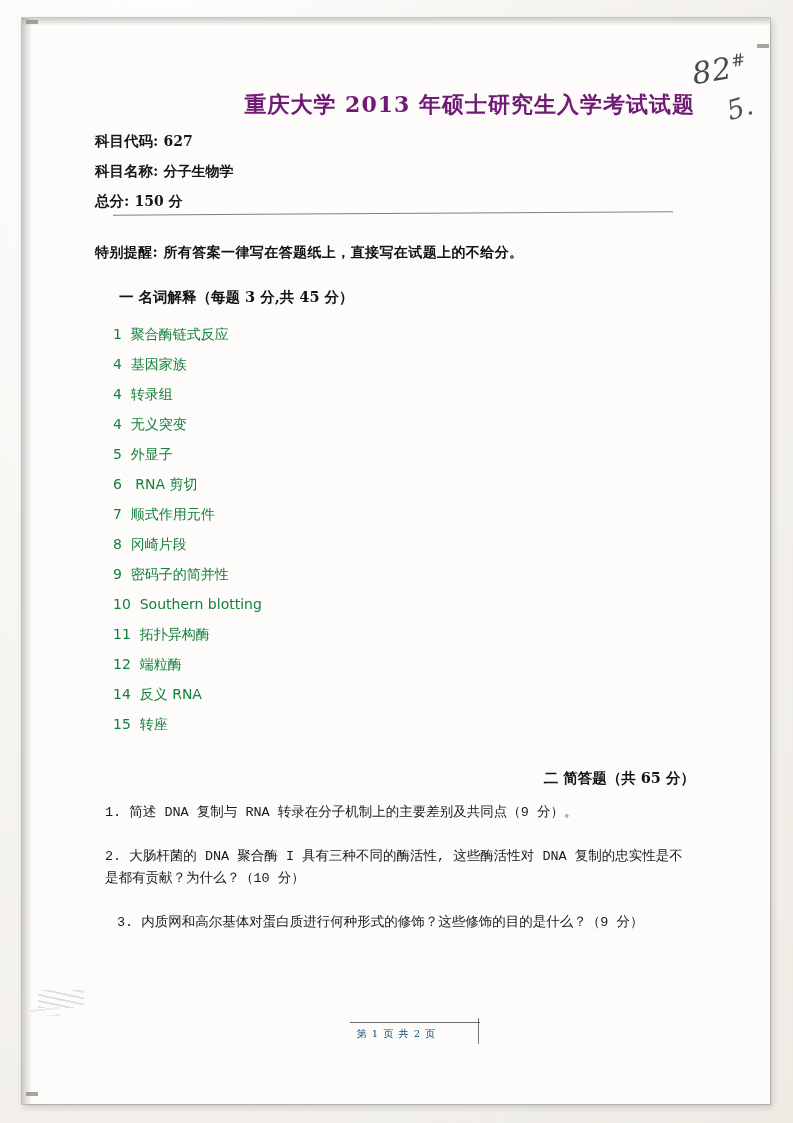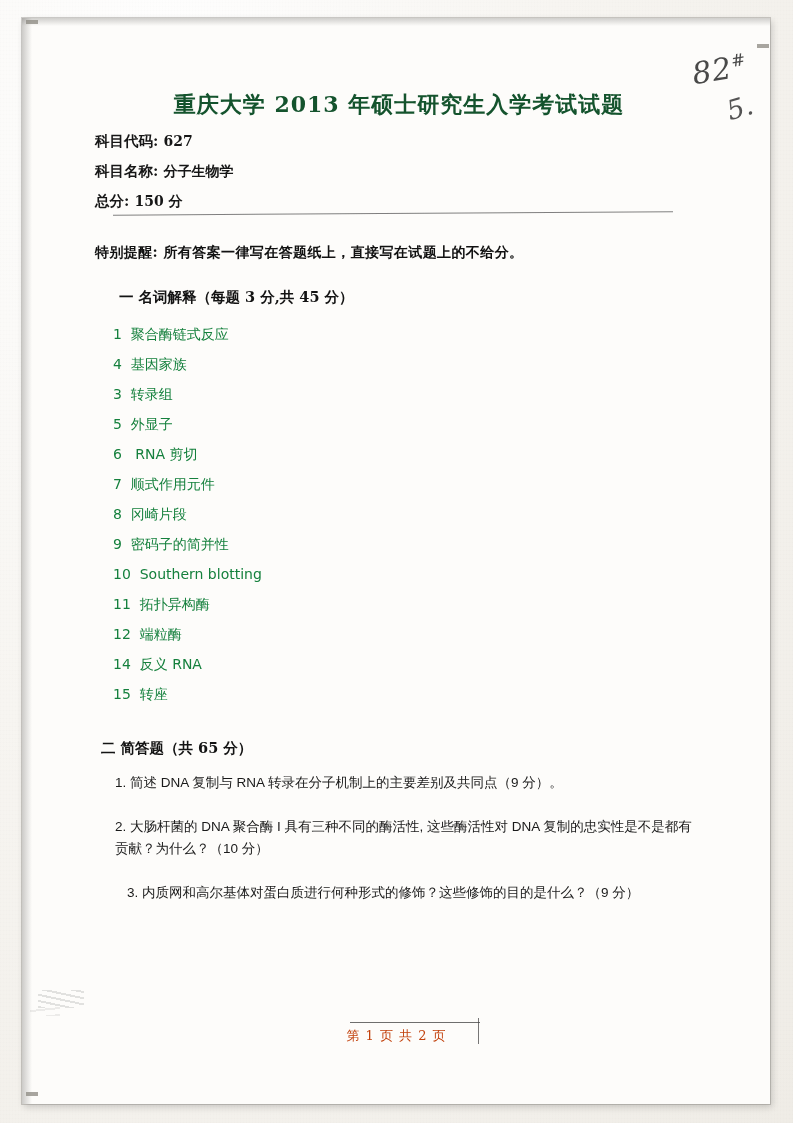--- a/index.html
+++ b/index.html
@@ -91,24 +91,24 @@
     font-size: 27px;
     color: #2a2a2a;
     transform: rotate(-16deg);
     opacity: .8;
   }
   .doc-title {
     font-family: "DejaVu Serif", serif;
     font-weight: bold;
     font-size: 22px;
     letter-spacing: 1px;
-    text-align: center;
+    text-align: right;
     margin: 0 0 6px 0;
     padding-left: 8px;
-    color: #14532d;
+    color: #701a75;
   }
   .strike-line {
     position: absolute;
     left: 18px;
     top: 123px;
     width: 560px;
     height: 1px;
     background: #555;
     opacity: .75;
     transform: rotate(-0.35deg);
@@ -153,44 +153,45 @@
     color: #15803d;
     white-space: pre;
   }
   .sec2-head {
     margin-top: 30px;
     margin-left: 6px;
     font-family: "DejaVu Serif", serif;
     font-size: 14.5px;
     font-weight: bold;
     color: #131313;
+    text-align: right;
   }
   .qa {
     margin-top: 14px;
-    margin-left: 20px;
-    font-family: Liberation Sans, sans-serif;
+    margin-left: 10px;
+    font-family: Liberation Mono, monospace;
     font-size: 13.5px;
     line-height: 22px;
     color: #1a1a1a;
   }
   .qa p {
     margin: 0 0 22px 0;
   }
   .qa p.indent {
     text-indent: 12px;
   }
   .footer {
     position: absolute;
     left: 0;
     top: 1027px;
     width: 793px;
     text-align: center;
     font-family: "DejaVu Serif", serif;
-    font-size: 13px;
-    color: #c2410c;
+    font-size: 10px;
+    color: #0c4a6e;
     letter-spacing: 1px;
   }
   .footer-rule {
     position: absolute;
     left: 350px;
     top: 1022px;
     width: 130px;
     height: 1px;
     background: #4a4a4a;
     opacity: .8;
@@ -261,21 +262,22 @@
       </div>
     </div>
 
     <div class="notice">特别提醒: 所有答案一律写在答题纸上，直接写在试题上的不给分。</div>
 
     <div class="sec-head">一 名词解释（每题 3 分,共 45 分）</div>
 
     <ul class="term-list">
       <li>1  聚合酶链式反应</li>
       <li>4  基因家族</li>
-      <li>3  转录组</li>
+      <li>4  转录组</li>
+      <li>4  无义突变</li>
       <li>5  外显子</li>
       <li>6   RNA 剪切</li>
       <li>7  顺式作用元件</li>
       <li>8  冈崎片段</li>
       <li>9  密码子的简并性</li>
       <li>10  Southern blotting</li>
       <li>11  拓扑异构酶</li>
       <li>12  端粒酶</li>
       <li>14  反义 RNA</li>
       <li>15  转座</li>

